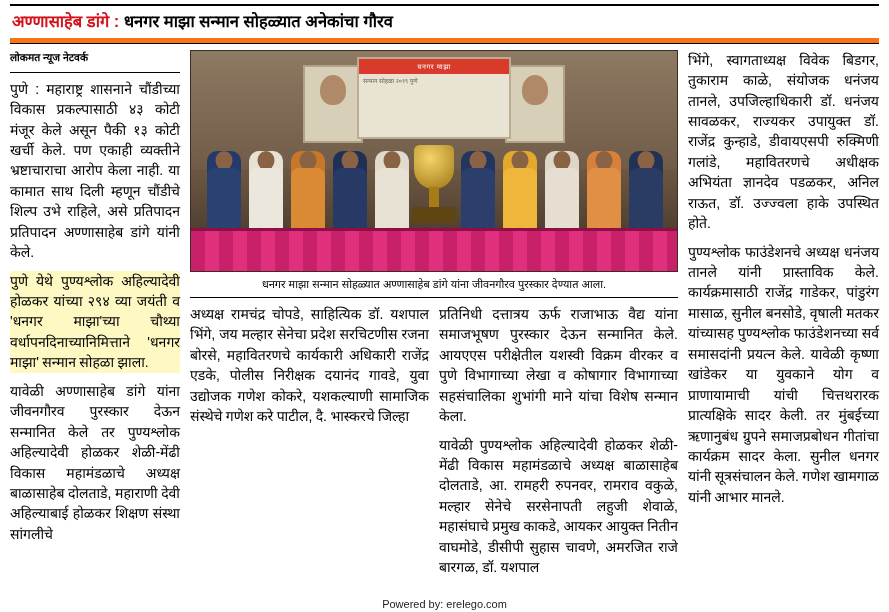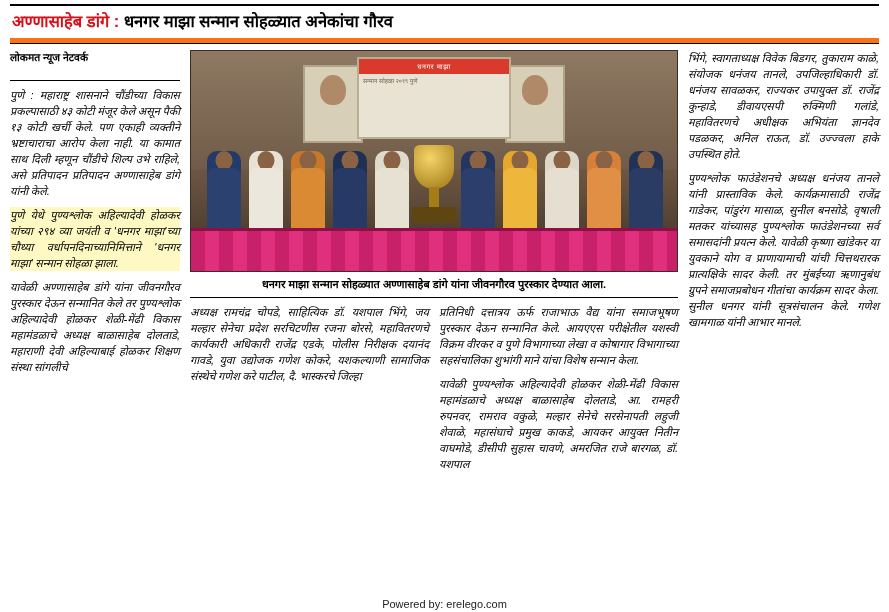--- a/index.html
+++ b/index.html
@@ -94,29 +94,28 @@
   }
   .col-right {
     width: 191px;
     flex: 0 0 191px;
   }
   .byline {
     font-size: 10.5px;
     font-weight: bold;
     margin-bottom: 6px;
     border-bottom: 1px solid #000;
-    padding-bottom: 16px;
+    padding-bottom: 8px;
   }
   .para {
-    font-size: 11px;
+    font-size: 14px;
     line-height: 1.46;
     text-align: justify;
     margin: 0 0 8px 0;
     word-spacing: -0.5px;
-    font-style: italic;
   }
   .hl {
     background: #fef9c3;
   }
   
   .photo {
     width: 100%;
     height: 222px;
     position: relative;
     overflow: hidden;
@@ -230,21 +229,21 @@
   }
   .ph-trophy .base {
     position: absolute;
     left: 6px; top: 68px;
     width: 44px; height: 16px;
     background: #5e4512;
     border-radius: 3px;
   }
   .photo-caption {
     font-size: 11px;
-    font-weight: bold;
+    font-weight: normal;
     text-align: center;
     padding: 5px 2px 6px 2px;
     border-bottom: 1px solid #000;
     margin-bottom: 6px;
     line-height: 1.3;
   }
   .mid-cols {
     display: flex;
     gap: 10px;
   }

